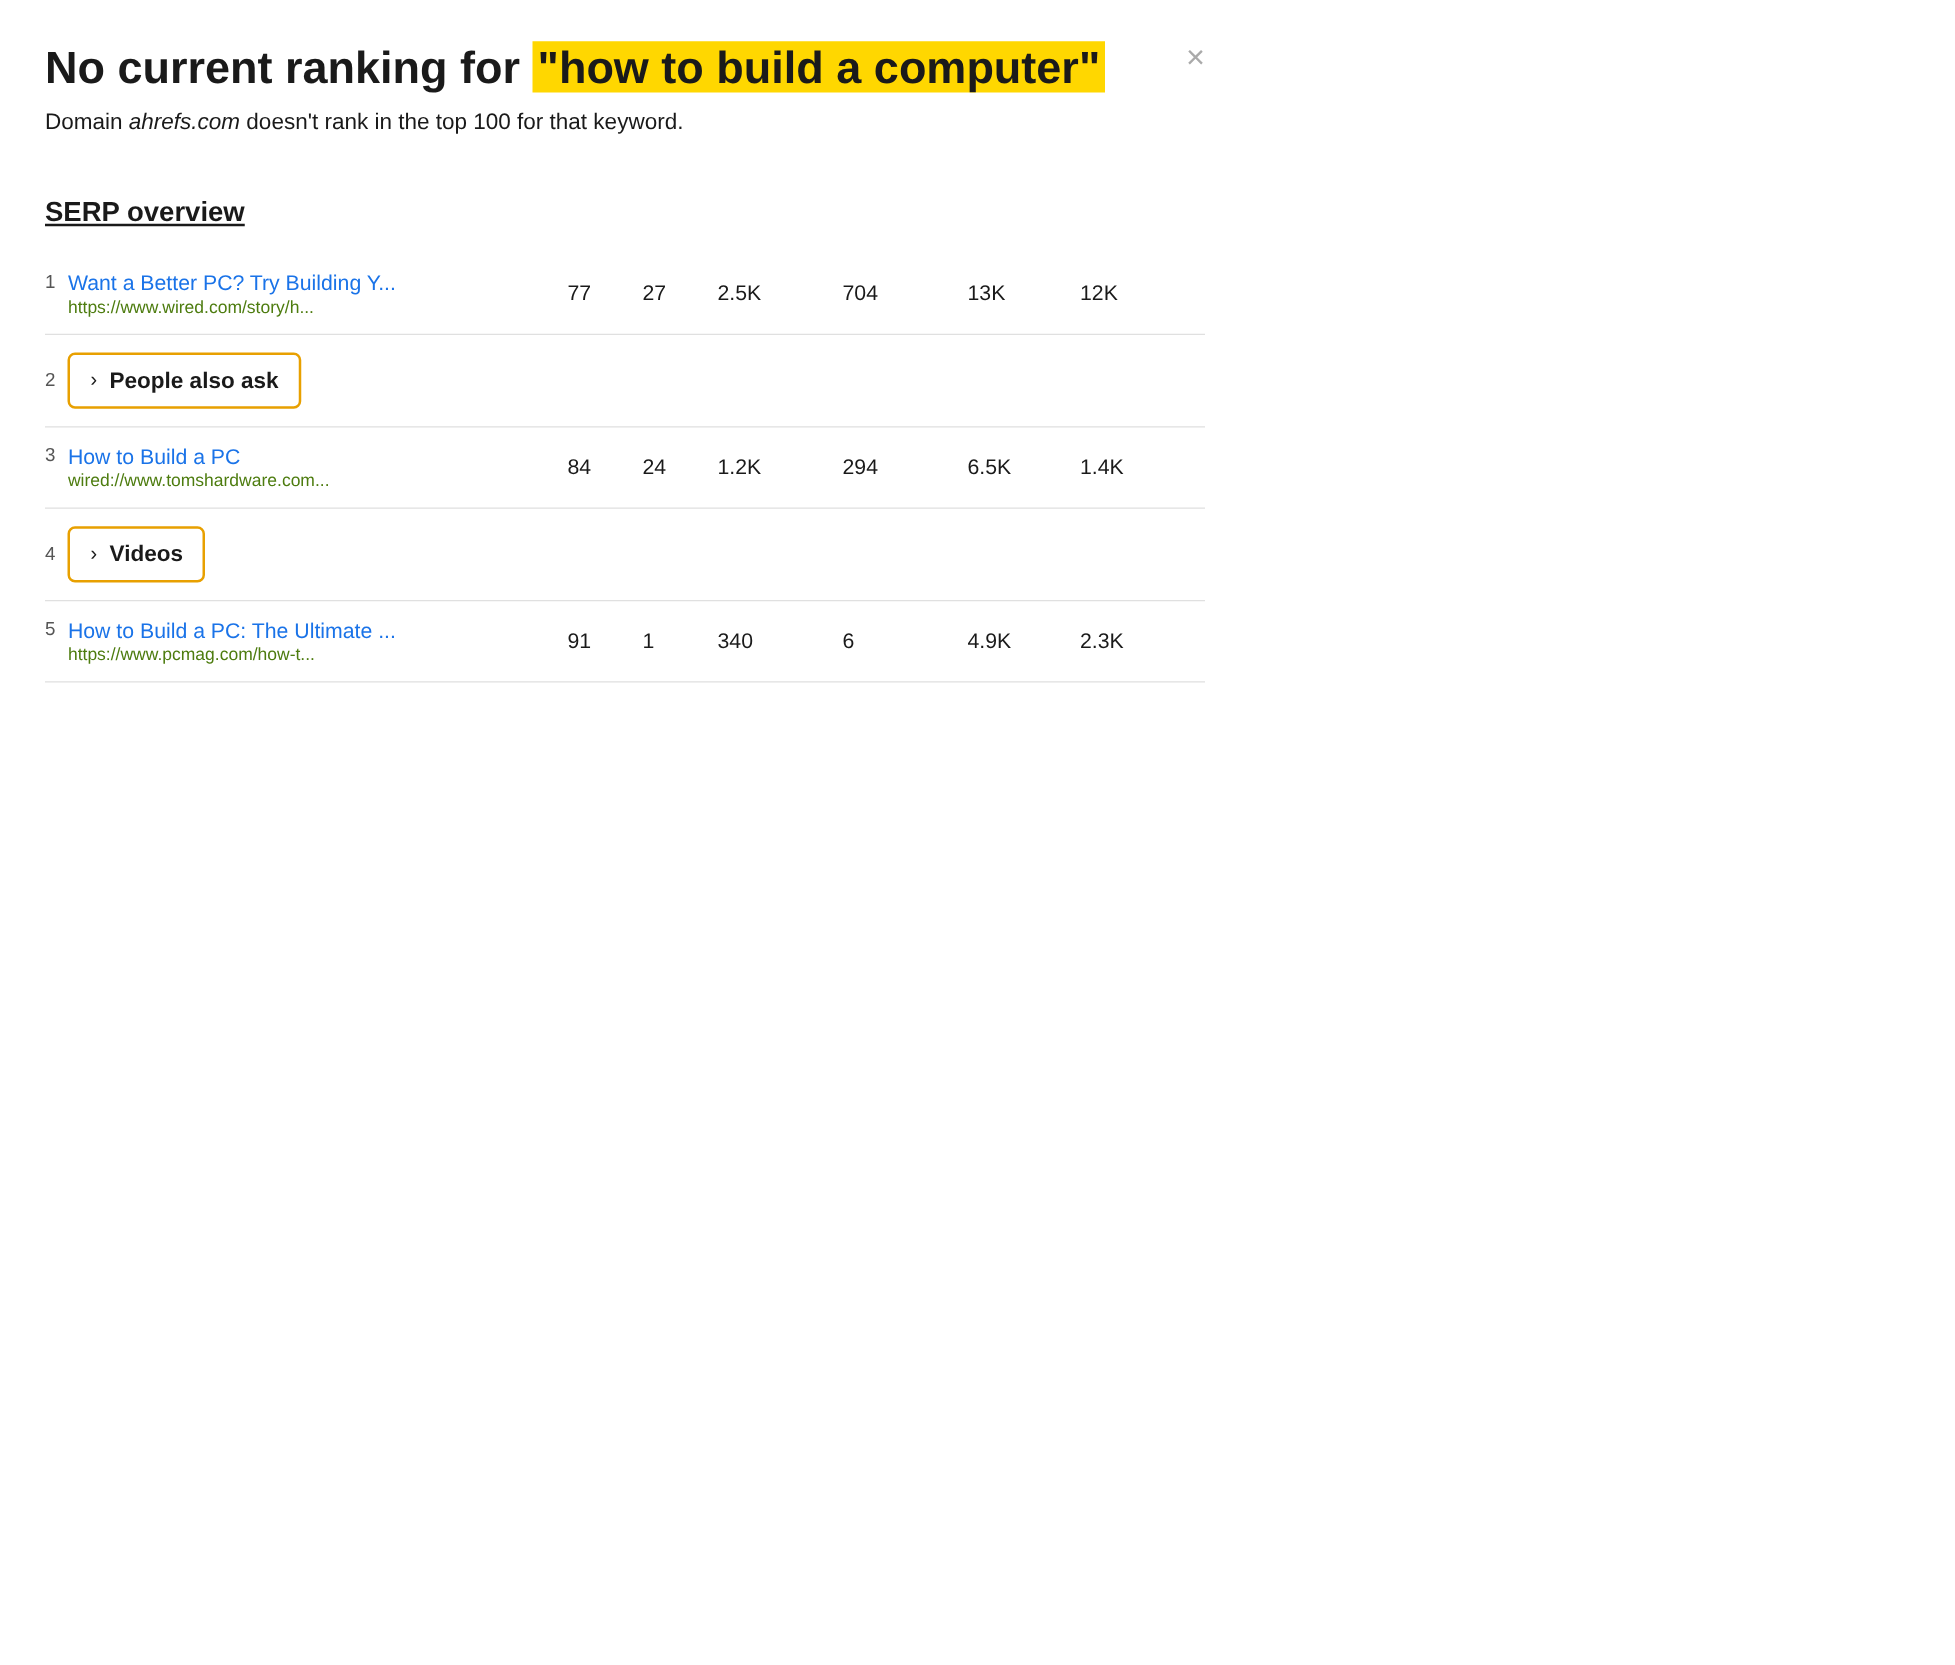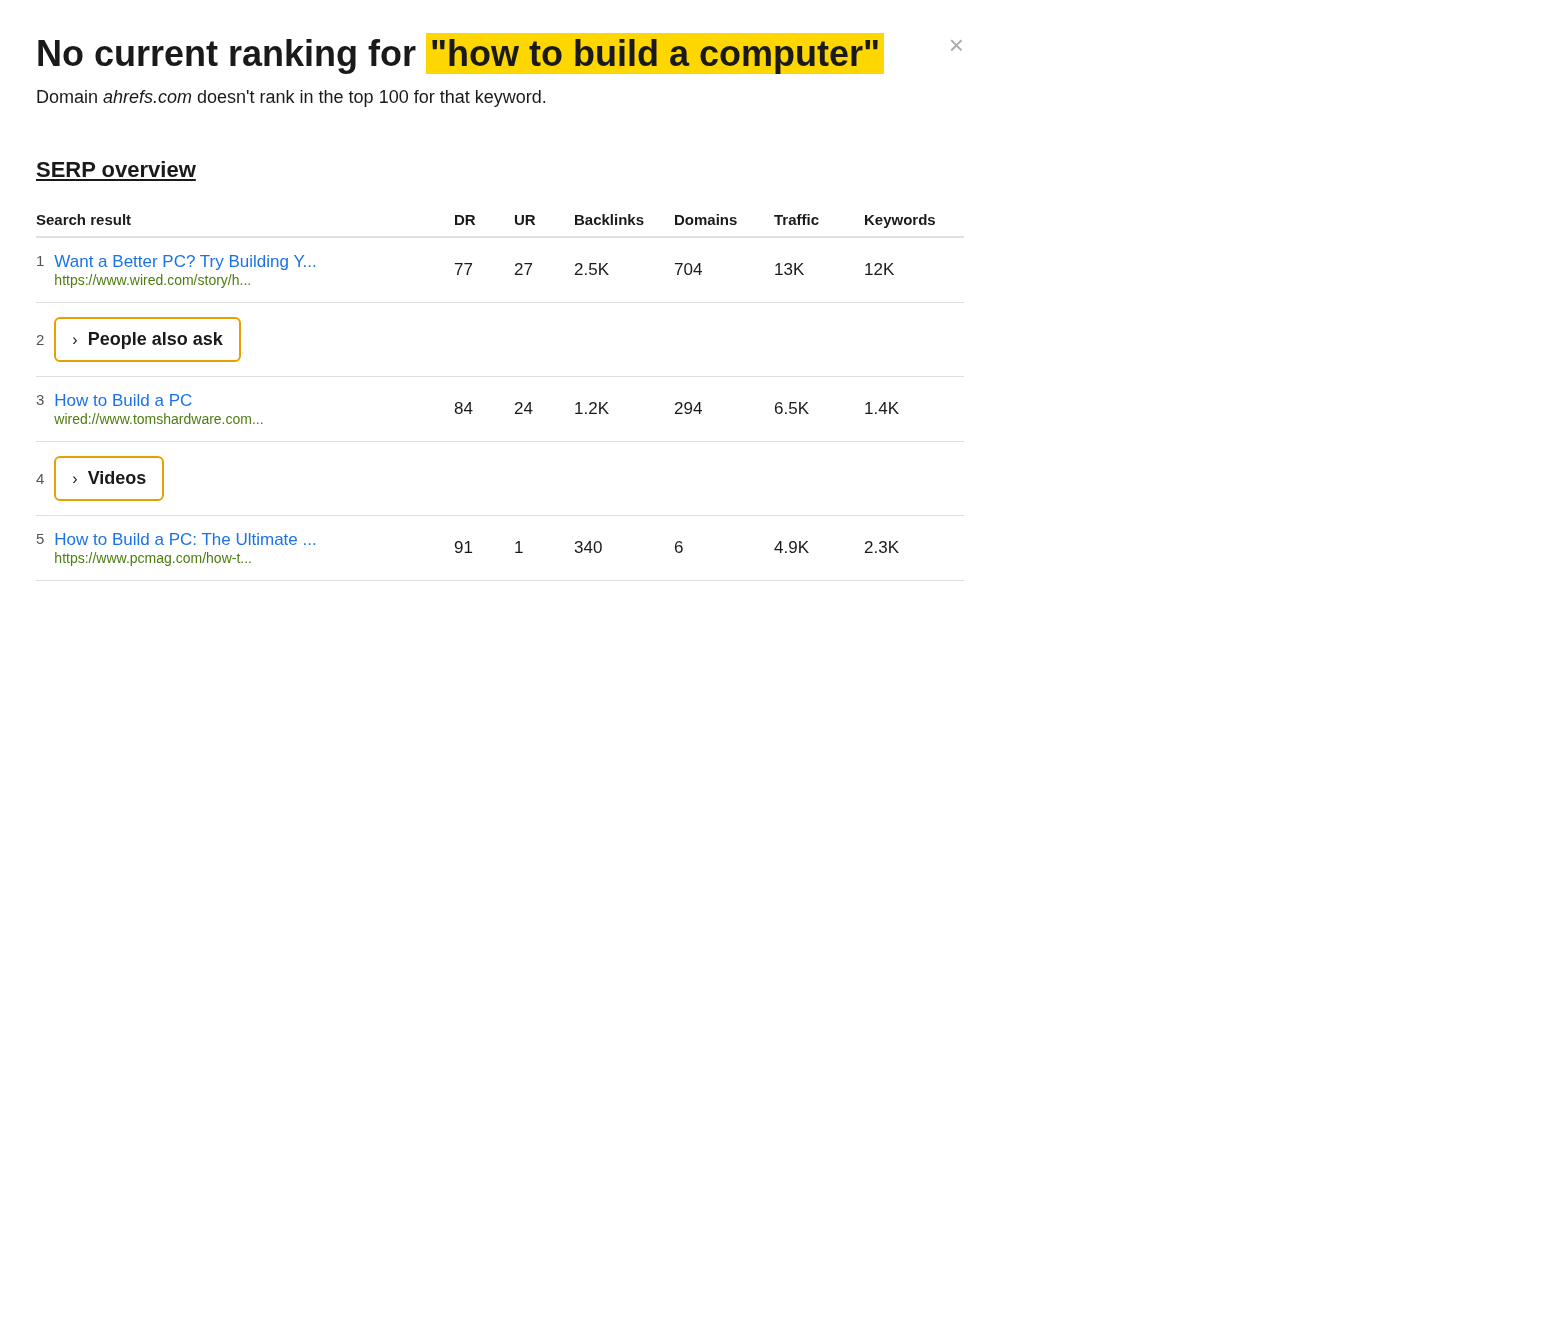--- a/index.html
+++ b/index.html
@@ -172,29 +172,20 @@
 
   <div class="domain-text">
     <span>Domain </span><em>ahrefs.com</em><span> doesn't rank in the top 100 for that keyword.</span>
   </div>
 </div>
 
 <div class="serp-section">
   <h2 class="serp-title">SERP overview</h2>
 
   <div class="table-wrapper">
-    <div class="table-header">
-      <div class="col-header">Search result</div>
-      <div class="col-header">DR</div>
-      <div class="col-header">UR</div>
-      <div class="col-header">Backlinks</div>
-      <div class="col-header">Domains</div>
-      <div class="col-header">Traffic</div>
-      <div class="col-header">Keywords</div>
-    </div>
 
     <div class="table-row">
       <div class="result-cell">
         <span class="row-index">1</span>
         <div class="result-content">
           <a class="result-title">Want a Better PC? Try Building Y...</a>
           <a class="result-url">https://www.wired.com/story/h...</a>
         </div>
       </div>
       <div class="col-value">77</div>

